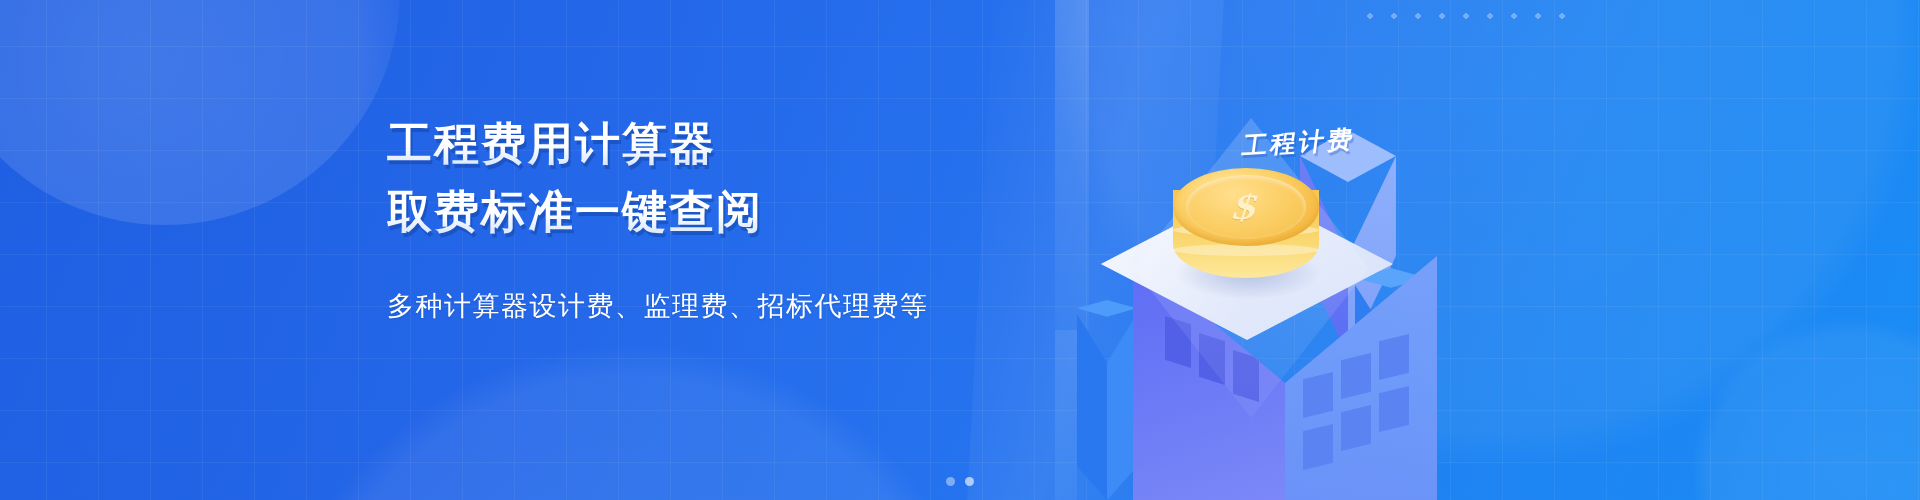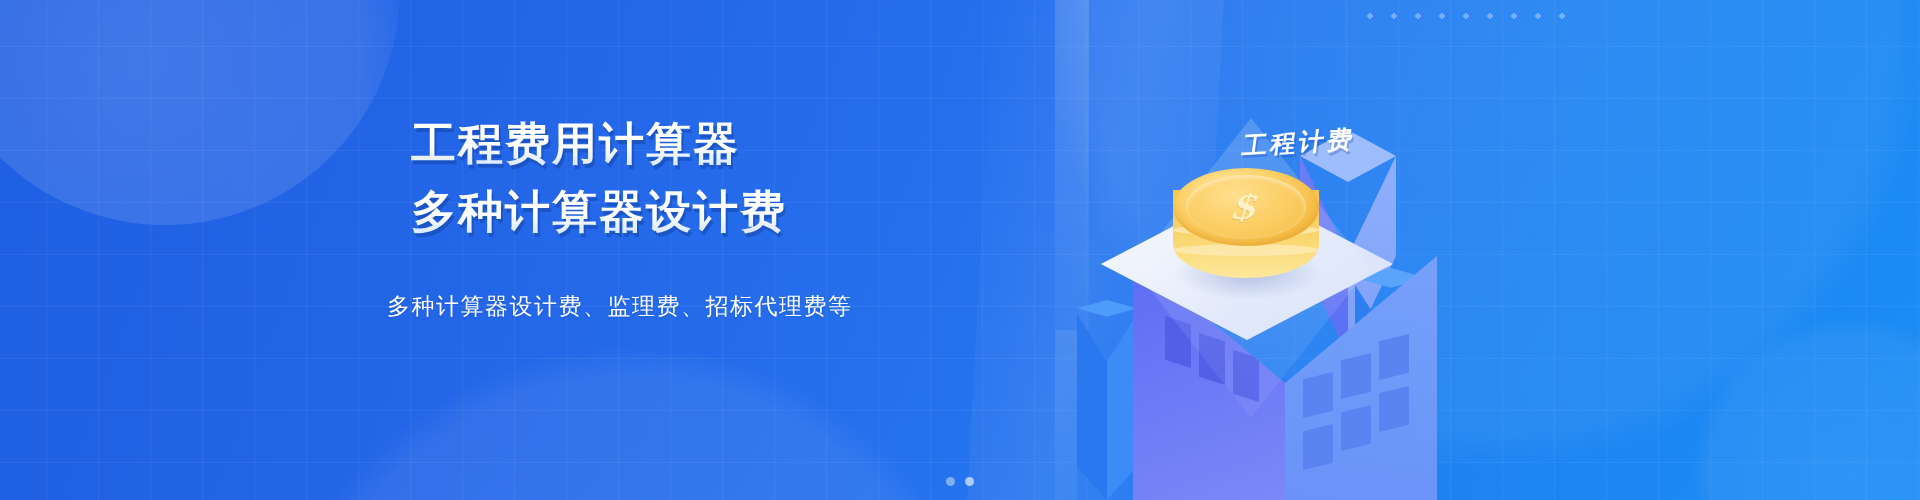--- a/index.html
+++ b/index.html
@@ -83,28 +83,27 @@
     line-height: 56px;
     font-weight: 700;
     letter-spacing: 2px;
     color: #ffffff;
     background: linear-gradient(180deg, #ffffff 0%, #ffffff 52%, #cfe0fb 100%);
     -webkit-background-clip: text;
     background-clip: text;
     -webkit-text-fill-color: transparent;
     filter: drop-shadow(2px 4px 0px rgba(16,63,155,0.45));
     white-space: nowrap;
-    margin-left: 24px;
   }
   .headline + .headline { margin-top: 12px; }
 
   .subcopy {
     margin-top: 46px;
     color: #ffffff;
-    font-size: 23px;
+    font-size: 27px;
     line-height: 40px;
     letter-spacing: 1.5px;
     white-space: nowrap;
     text-shadow: 0 1px 2px rgba(12,54,140,0.25);
   }
 
   
   .art {
     position: absolute;
     left: 1055px; top: 0;
@@ -316,21 +315,21 @@
   <div class="bg-grid"></div>
   <div class="glow-tl"></div>
   <div class="glow-top-arc"></div>
   <div class="glow-arc"></div>
   <div class="glow-right"></div>
   <div class="sheen"></div>
   <div class="dot-grid"></div>
 
   <div class="copy">
     <div class="headline">工程费用计算器</div>
-    <div class="headline">多种计算器设计费</div>
+    <div class="headline">取费标准一键查阅</div>
     <div class="subcopy">
       <div>多种计算器设计费、监理费、招标代理费等</div>
     </div>
   </div>
 
   <div class="art">
 
     <div class="spire-a"></div>
     <div class="spire-b"></div>
 

